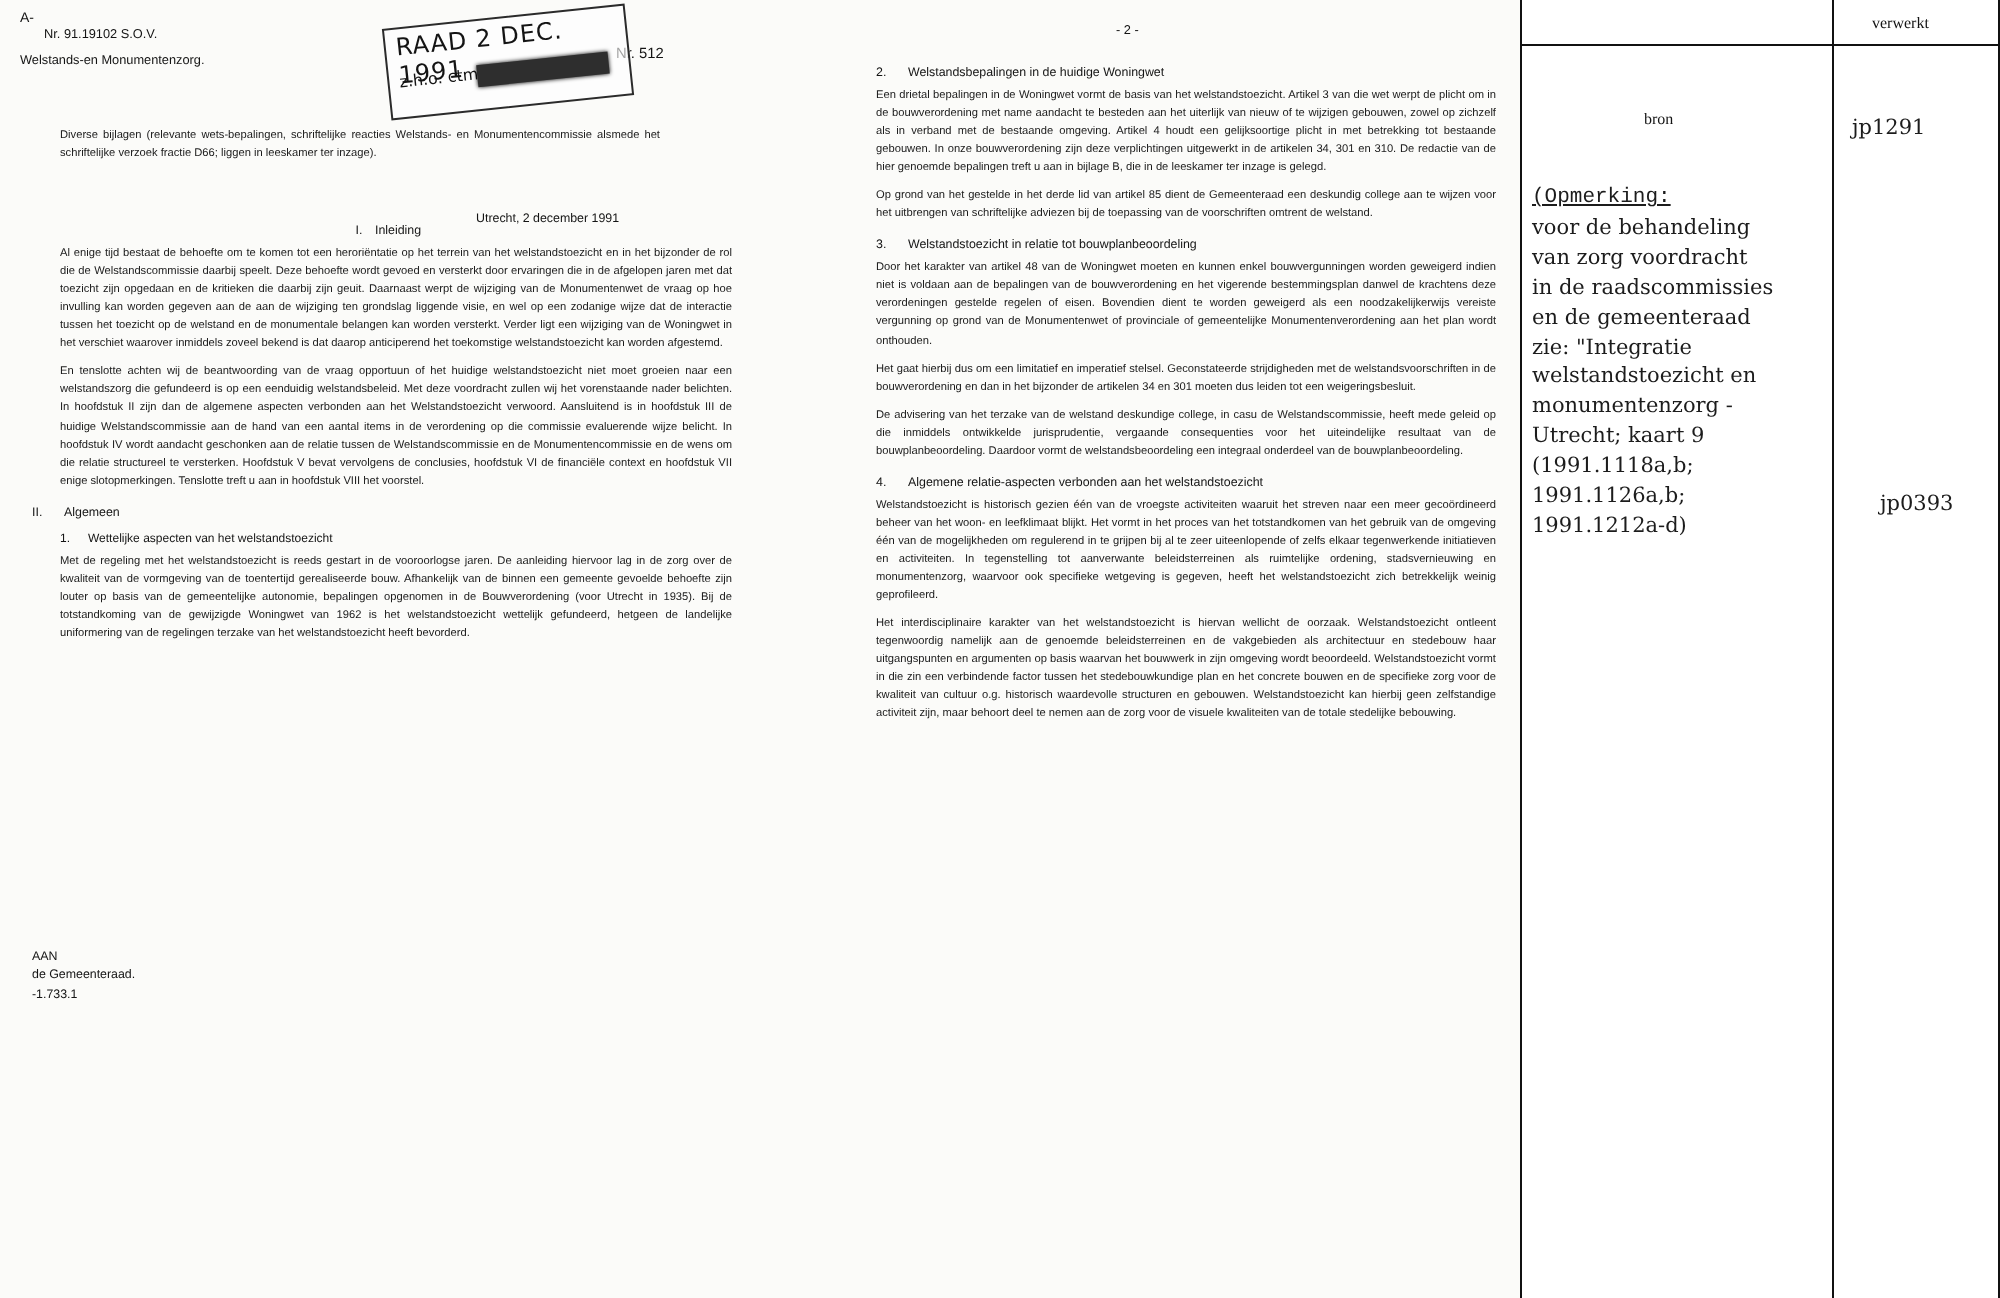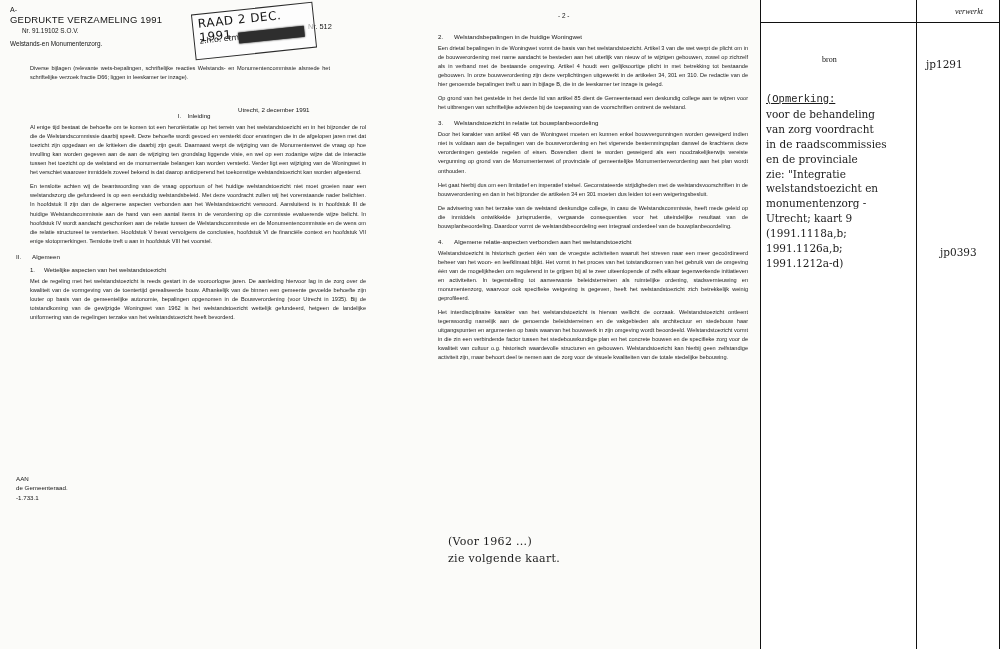--- a/index.html
+++ b/index.html
@@ -53,21 +53,20 @@
 </style>
 </head>
 <body>
 
 <div class="page">
 
   <div class="doc">
     <div class="doc-inner">
 
       <div class="hdr-a">A-</div>
-      <div class="hdr-big">GEDRUKTE VERZAMELING 1991</div>
       <div class="hdr-sub">Nr. 91.19102 S.O.V.</div>
       <div class="hdr-org">Welstands-en Monumentenzorg.</div>
       <div class="nr">Nr. 512</div>
 
       <div class="stamp">
         <div class="l1">RAAD 2 DEC. 1991</div>
         <div class="l2">z.h.o. ctm</div>
         <div class="blk"></div>
       </div>
 
@@ -131,45 +130,41 @@
 
         <div class="sec">
           <span class="num">4.</span><span>Algemene relatie-aspecten verbonden aan het welstandstoezicht</span>
         </div>
         <div class="tiny">
           <p>Welstandstoezicht is historisch gezien één van de vroegste activiteiten waaruit het streven naar een meer gecoördineerd beheer van het woon- en leefklimaat blijkt. Het vormt in het proces van het totstandkomen van het gebruik van de omgeving één van de mogelijkheden om regulerend in te grijpen bij al te zeer uiteenlopende of zelfs elkaar tegenwerkende initiatieven en activiteiten. In tegenstelling tot aanverwante beleidsterreinen als ruimtelijke ordening, stadsvernieuwing en monumentenzorg, waarvoor ook specifieke wetgeving is gegeven, heeft het welstandstoezicht zich betrekkelijk weinig geprofileerd.</p>
           <p>Het interdisciplinaire karakter van het welstandstoezicht is hiervan wellicht de oorzaak. Welstandstoezicht ontleent tegenwoordig namelijk aan de genoemde beleidsterreinen en de vakgebieden als architectuur en stedebouw haar uitgangspunten en argumenten op basis waarvan het bouwwerk in zijn omgeving wordt beoordeeld. Welstandstoezicht vormt in die zin een verbindende factor tussen het stedebouwkundige plan en het concrete bouwen en de specifieke zorg voor de kwaliteit van cultuur o.g. historisch waardevolle structuren en gebouwen. Welstandstoezicht kan hierbij geen zelfstandige activiteit zijn, maar behoort deel te nemen aan de zorg voor de visuele kwaliteiten van de totale stedelijke bebouwing.</p>
         </div>
       </div>
 
-      <div class="hand hand-note">
-        <div>(Voor 1962 ...)</div>
-        <div>zie volgende kaart.</div>
-      </div>
 
     </div>
   </div>
 
   <div class="tbl">
     <div class="tcol-line" style="left:0px;"></div>
     <div class="tcol-line" style="left:156px;"></div>
     <div class="tcol-line" style="left:239px;"></div>
     <div class="tline-h" style="left:0;top:22px;width:240px;"></div>
 
     <div class="th" style="left:62px;top:7px;margin-top:48px;">bron</div>
-    <div class="th" style="left:195px;top:7px;font-style:italic;">verwerkt</div>
+    <div class="th" style="left:176px;top:7px;">verwerkt</div>
 
     <div class="cell" style="left:166px;top:57px;">jp1291</div>
 
     <div class="cell" style="left:6px;top:92px;width:150px;">
       <div class="u">(Opmerking:</div>
       <div>voor de behandeling</div>
       <div>van zorg voordracht</div>
       <div>in de raadscommissies</div>
-      <div>en de provinciale</div>
+      <div>en de gemeenteraad</div>
       <div>zie: "Integratie</div>
       <div>welstandstoezicht en</div>
       <div>monumentenzorg -</div>
       <div>Utrecht; kaart 9</div>
       <div>(1991.1118a,b;</div>
       <div>  1991.1126a,b;</div>
       <div>  1991.1212a-d)</div>
     </div>
     <div class="cell" style="left:180px;top:245px;">jp0393</div>
   </div>

